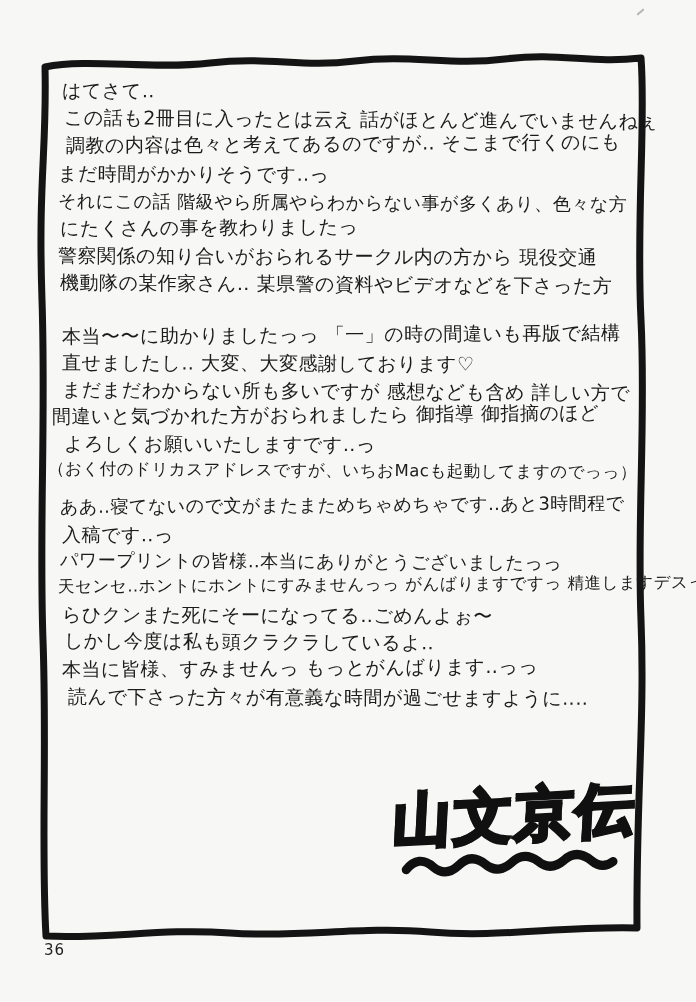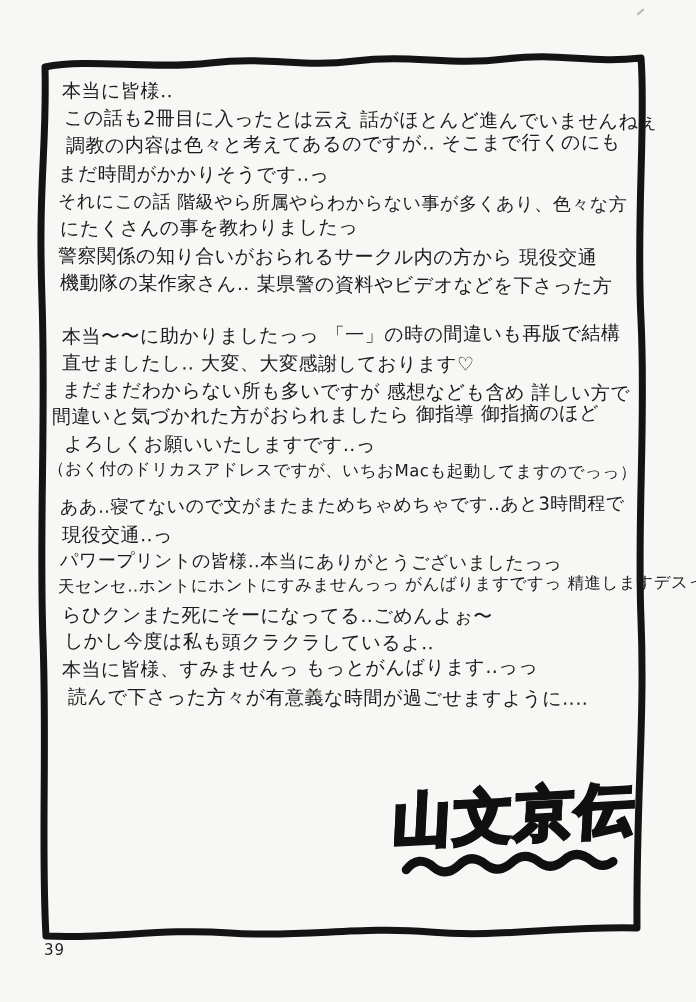--- a/index.html
+++ b/index.html
@@ -59,45 +59,45 @@
              S 300 938, 230 933
              S 110 939, 46 936
              C 41 850, 47 750, 43 640
              S 46 420, 42 300
              S 47 150, 45 67
              Z"></path>
   </svg>
 
   <div class="speck"></div>
 
-  <div class="hw" style="left:62px;top:80px;">本当に皆様‥</div>
+  <div class="hw" style="left:62px;top:80px;">はてさて‥</div>
   <div class="hw" style="left:64px;top:107px;">この話も2冊目に入ったとは云え 話がほとんど進んでいませんねぇ</div>
   <div class="hw" style="left:66px;top:135px;">調教の内容は色々と考えてあるのですが‥ そこまで行くのにも</div>
   <div class="hw" style="left:58px;top:163px;">まだ時間がかかりそうです‥っ</div>
   <div class="hw md" style="left:58px;top:191px;">それにこの話 階級やら所属やらわからない事が多くあり、色々な方</div>
   <div class="hw" style="left:60px;top:218px;">にたくさんの事を教わりましたっ</div>
   <div class="hw" style="left:58px;top:245px;">警察関係の知り合いがおられるサークル内の方から 現役交通</div>
   <div class="hw" style="left:60px;top:272px;">機動隊の某作家さん‥ 某県警の資料やビデオなどを下さった方</div>
   <div class="hw" style="left:62px;top:326px;">本当〜〜に助かりましたっっ 「一」の時の間違いも再版で結構</div>
   <div class="hw" style="left:62px;top:352px;">直せましたし‥ 大変、大変感謝しております♡</div>
   <div class="hw" style="left:62px;top:379px;">まだまだわからない所も多いですが 感想なども含め 詳しい方で</div>
   <div class="hw" style="left:52px;top:406px;">間違いと気づかれた方がおられましたら 御指導 御指摘のほど</div>
   <div class="hw" style="left:64px;top:433px;">よろしくお願いいたしますです‥っ</div>
   <div class="hw sm" style="left:48px;top:460px;">（おく付のドリカスアドレスですが、いちおMacも起動してますのでっっ）</div>
   <div class="hw md" style="left:60px;top:497px;">ああ‥寝てないので文がまたまためちゃめちゃです‥あと3時間程で</div>
-  <div class="hw" style="left:62px;top:524px;">現役交通‥っ</div>
+  <div class="hw" style="left:62px;top:524px;">入稿です‥っ</div>
   <div class="hw md" style="left:60px;top:550px;">パワープリントの皆様‥本当にありがとうございましたっっ</div>
   <div class="hw sm" style="left:58px;top:578px;">天センセ‥ホントにホントにすみませんっっ がんばりますですっ 精進しますデスっ</div>
   <div class="hw" style="left:62px;top:604px;">らひクンまた死にそーになってる‥ごめんよぉ〜</div>
   <div class="hw" style="left:64px;top:630px;">しかし今度は私も頭クラクラしているよ‥</div>
   <div class="hw" style="left:62px;top:659px;">本当に皆様、すみませんっ もっとがんばります‥っっ</div>
   <div class="hw" style="left:68px;top:686px;">読んで下さった方々が有意義な時間が過ごせますように‥‥</div>
 
   <div class="signature">
     <span class="sig-text">山文京伝</span>
     <svg class="sig-wave" width="225" height="28" viewBox="0 0 225 28" aria-hidden="true">
       <path fill="none" stroke="#101010" stroke-width="9" stroke-linecap="round" d="M5 18 q 13 -15 27 -2 q 12 11 25 0 q 13 -13 27 -1 q 12 11 26 0 q 13 -12 27 -1 q 12 11 26 0 q 13 -11 27 1 q 11 10 22 2"></path>
     </svg>
   </div>
 
-  <div class="page-number">39</div>
+  <div class="page-number">36</div>
 
 </div>
 
 </body></html>

